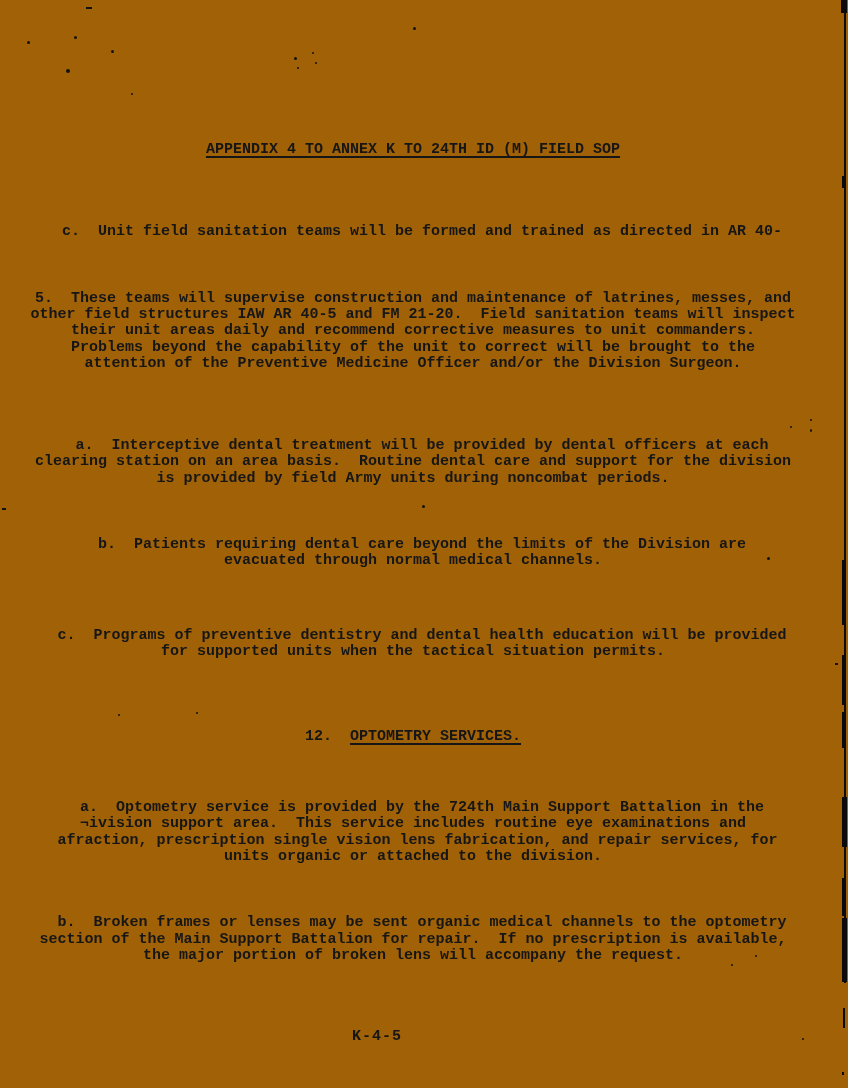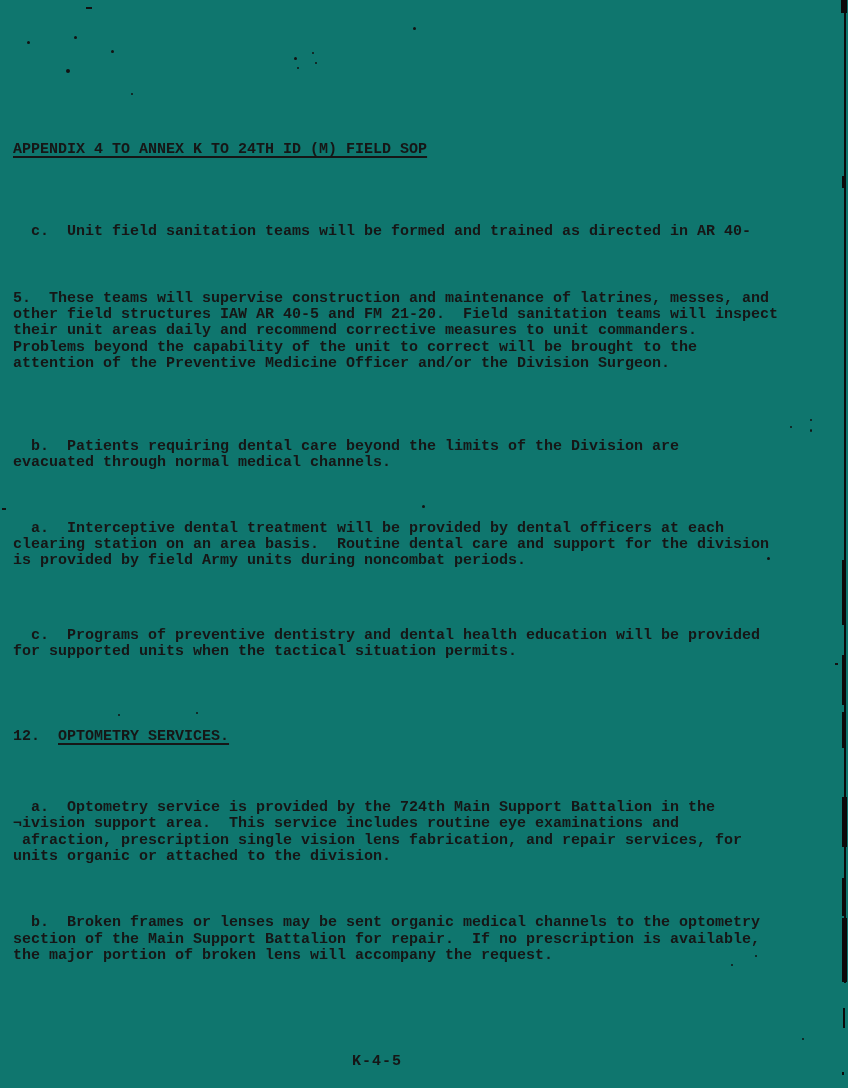--- a/index.html
+++ b/index.html
@@ -3,38 +3,38 @@
 <meta charset="utf-8">
 <style>
   html,body{margin:0;padding:0;}
   body{
     width:848px;height:1088px;
     background:#ffffff;
     position:relative;
     overflow:hidden;
     font-family:"Liberation Mono","DejaVu Sans Mono",monospace;
   }
-  .page{position:absolute;inset:0;background:#0f766e;}
+  .page{position:absolute;inset:0;background:#a16207;text-align:center;}
   .doc{
     position:absolute;left:13px;top:109px;width:800px;
     font-size:15px;line-height:16.4px;font-weight:700;
     color:#161616;white-space:pre;
     -webkit-font-smoothing:antialiased;
   }
   .blk{margin:0;}
   .ul{text-decoration:underline;text-decoration-thickness:1.5px;text-underline-offset:3px;}
   .g4{margin-top:4px;}
   .g15{margin-top:22px;}
   .g16{margin-top:16px;}
   .g17{margin-top:17px;}
   .g19{margin-top:19px;}
   .g20{margin-top:20px;}
   .g25{margin-top:25px;}
   .footer{
-    position:absolute;left:352px;top:1053px;
+    position:absolute;left:352px;top:1028px;
     font-size:15px;font-weight:700;color:#161616;
     font-family:"Liberation Mono","DejaVu Sans Mono",monospace;
     letter-spacing:1px;
   }
   .sp{position:absolute;background:#121212;border-radius:50%;}
   .edge{position:absolute;background:#0b0b0b;}
 </style>
 </head>
 <body>
 
@@ -43,25 +43,25 @@
   <div class="doc">
     <div class="blk"><span class="ul">APPENDIX 4 TO ANNEX K TO 24TH ID (M) FIELD SOP</span></div>
 
     <div class="blk g17">  c.  Unit field sanitation teams will be formed and trained as directed in AR 40-</div>
     <div class="blk g17">5.  These teams will supervise construction and maintenance of latrines, messes, and
 other field structures IAW AR 40-5 and FM 21-20.  Field sanitation teams will inspect
 their unit areas daily and recommend corrective measures to unit commanders.
 Problems beyond the capability of the unit to correct will be brought to the
 attention of the Preventive Medicine Officer and/or the Division Surgeon.</div>
 
-    <div class="blk g17">  b.  Patients requiring dental care beyond the limits of the Division are
-evacuated through normal medical channels.</div>
     <div class="blk g16">  a.  Interceptive dental treatment will be provided by dental officers at each
 clearing station on an area basis.  Routine dental care and support for the division
 is provided by field Army units during noncombat periods.</div>
+    <div class="blk g17">  b.  Patients requiring dental care beyond the limits of the Division are
+evacuated through normal medical channels.</div>
     <div class="blk g25">  c.  Programs of preventive dentistry and dental health education will be provided
 for supported units when the tactical situation permits.</div>
 
     <div class="blk g19"><span>12.  </span><span class="ul">OPTOMETRY SERVICES.</span></div>
     <div class="blk g15">  a.  Optometry service is provided by the 724th Main Support Battalion in the
 ¬ivision support area.  This service includes routine eye examinations and
  afraction, prescription single vision lens fabrication, and repair services, for
 units organic or attached to the division.</div>
     <div class="blk g17">  b.  Broken frames or lenses may be sent organic medical channels to the optometry
 section of the Main Support Battalion for repair.  If no prescription is available,

